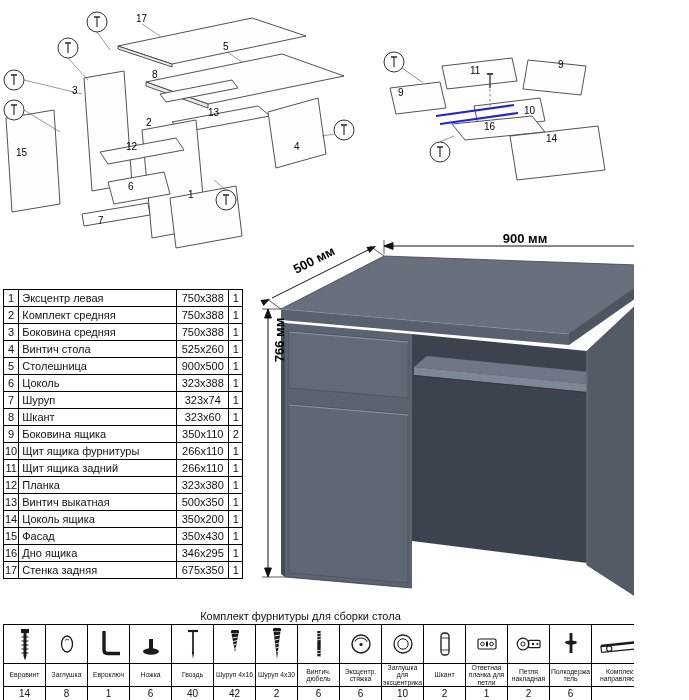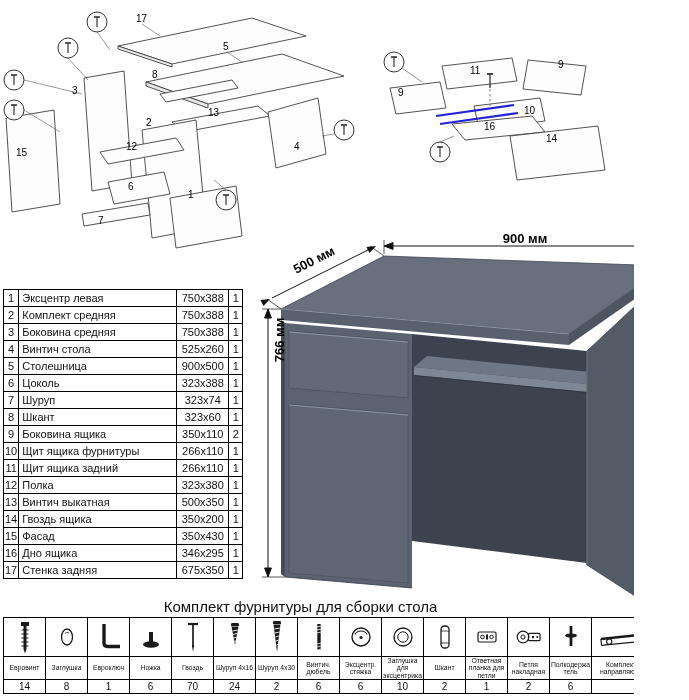--- a/index.html
+++ b/index.html
@@ -6,21 +6,21 @@
   .sheet{position:relative;width:634px;height:700px;background:#fff;overflow:hidden;
          font-family:"Liberation Sans",sans-serif;color:#111;}
   svg{position:absolute;}
   
   .parts-table{position:absolute;left:3px;top:289px;border-collapse:collapse;}
   .parts-table td{border:1px solid #000;font-size:11px;line-height:1.15;padding:1px 3px;height:14px;
                   white-space:nowrap;overflow:hidden;}
   .parts-table td.c{text-align:center;padding:1px 1px;}
   
   .hw{position:absolute;left:3px;top:598px;width:683px;}
-  .hw-title{font-size:15px;text-align:center;padding-right:88px;margin:0 0 2px 0;}
+  .hw-title{font-size:11px;text-align:center;padding-right:88px;margin:12px 0 2px 0;}
   .hw-table{border-collapse:collapse;table-layout:fixed;width:683px;}
   .hw-table td{border:1px solid #000;text-align:center;vertical-align:middle;padding:0;}
   .icon-cell{height:38px;}
   .icon-cell svg{position:static;display:block;margin:0 auto;}
   .name-cell{font-size:6.8px;line-height:1.1;height:21px;padding:1px;word-break:break-word;
              vertical-align:middle;}
   .qty-cell{font-size:10px;height:13px;}
   
   .dg-label{font:10px "Liberation Sans",sans-serif;fill:#000;}
   .dimtext{font:600 13px "Liberation Sans",sans-serif;fill:#000;}
@@ -277,33 +277,33 @@
           <td class="c">1</td>
         </tr>
       <tr>
           <td class="c">11</td>
           <td>Щит ящика задний</td>
           <td class="c">266x110</td>
           <td class="c">1</td>
         </tr>
       <tr>
           <td class="c">12</td>
-          <td>Полка</td>
+          <td>Планка</td>
           <td class="c">323x380</td>
           <td class="c">1</td>
         </tr>
       <tr>
           <td class="c">13</td>
           <td>Винтич выкатная</td>
           <td class="c">500x350</td>
           <td class="c">1</td>
         </tr>
       <tr>
           <td class="c">14</td>
-          <td>Гвоздь ящика</td>
+          <td>Цоколь ящика</td>
           <td class="c">350x200</td>
           <td class="c">1</td>
         </tr>
       <tr>
           <td class="c">15</td>
           <td>Фасад</td>
           <td class="c">350x430</td>
           <td class="c">1</td>
         </tr>
       <tr>
@@ -465,22 +465,22 @@
           <td class="name-cell">Ответная планка для петли</td>
           <td class="name-cell">Петля накладная</td>
           <td class="name-cell">Полкодержатель</td>
           <td class="name-cell">Комплект роликовых направляющих L=350мм</td>
         </tr>
         <tr>
           <td class="qty-cell">14</td>
           <td class="qty-cell">8</td>
           <td class="qty-cell">1</td>
           <td class="qty-cell">6</td>
-          <td class="qty-cell">70</td>
-          <td class="qty-cell">24</td>
+          <td class="qty-cell">40</td>
+          <td class="qty-cell">42</td>
           <td class="qty-cell">2</td>
           <td class="qty-cell">6</td>
           <td class="qty-cell">6</td>
           <td class="qty-cell">10</td>
           <td class="qty-cell">2</td>
           <td class="qty-cell">1</td>
           <td class="qty-cell">2</td>
           <td class="qty-cell">6</td>
           <td class="qty-cell">1</td>
         </tr>

